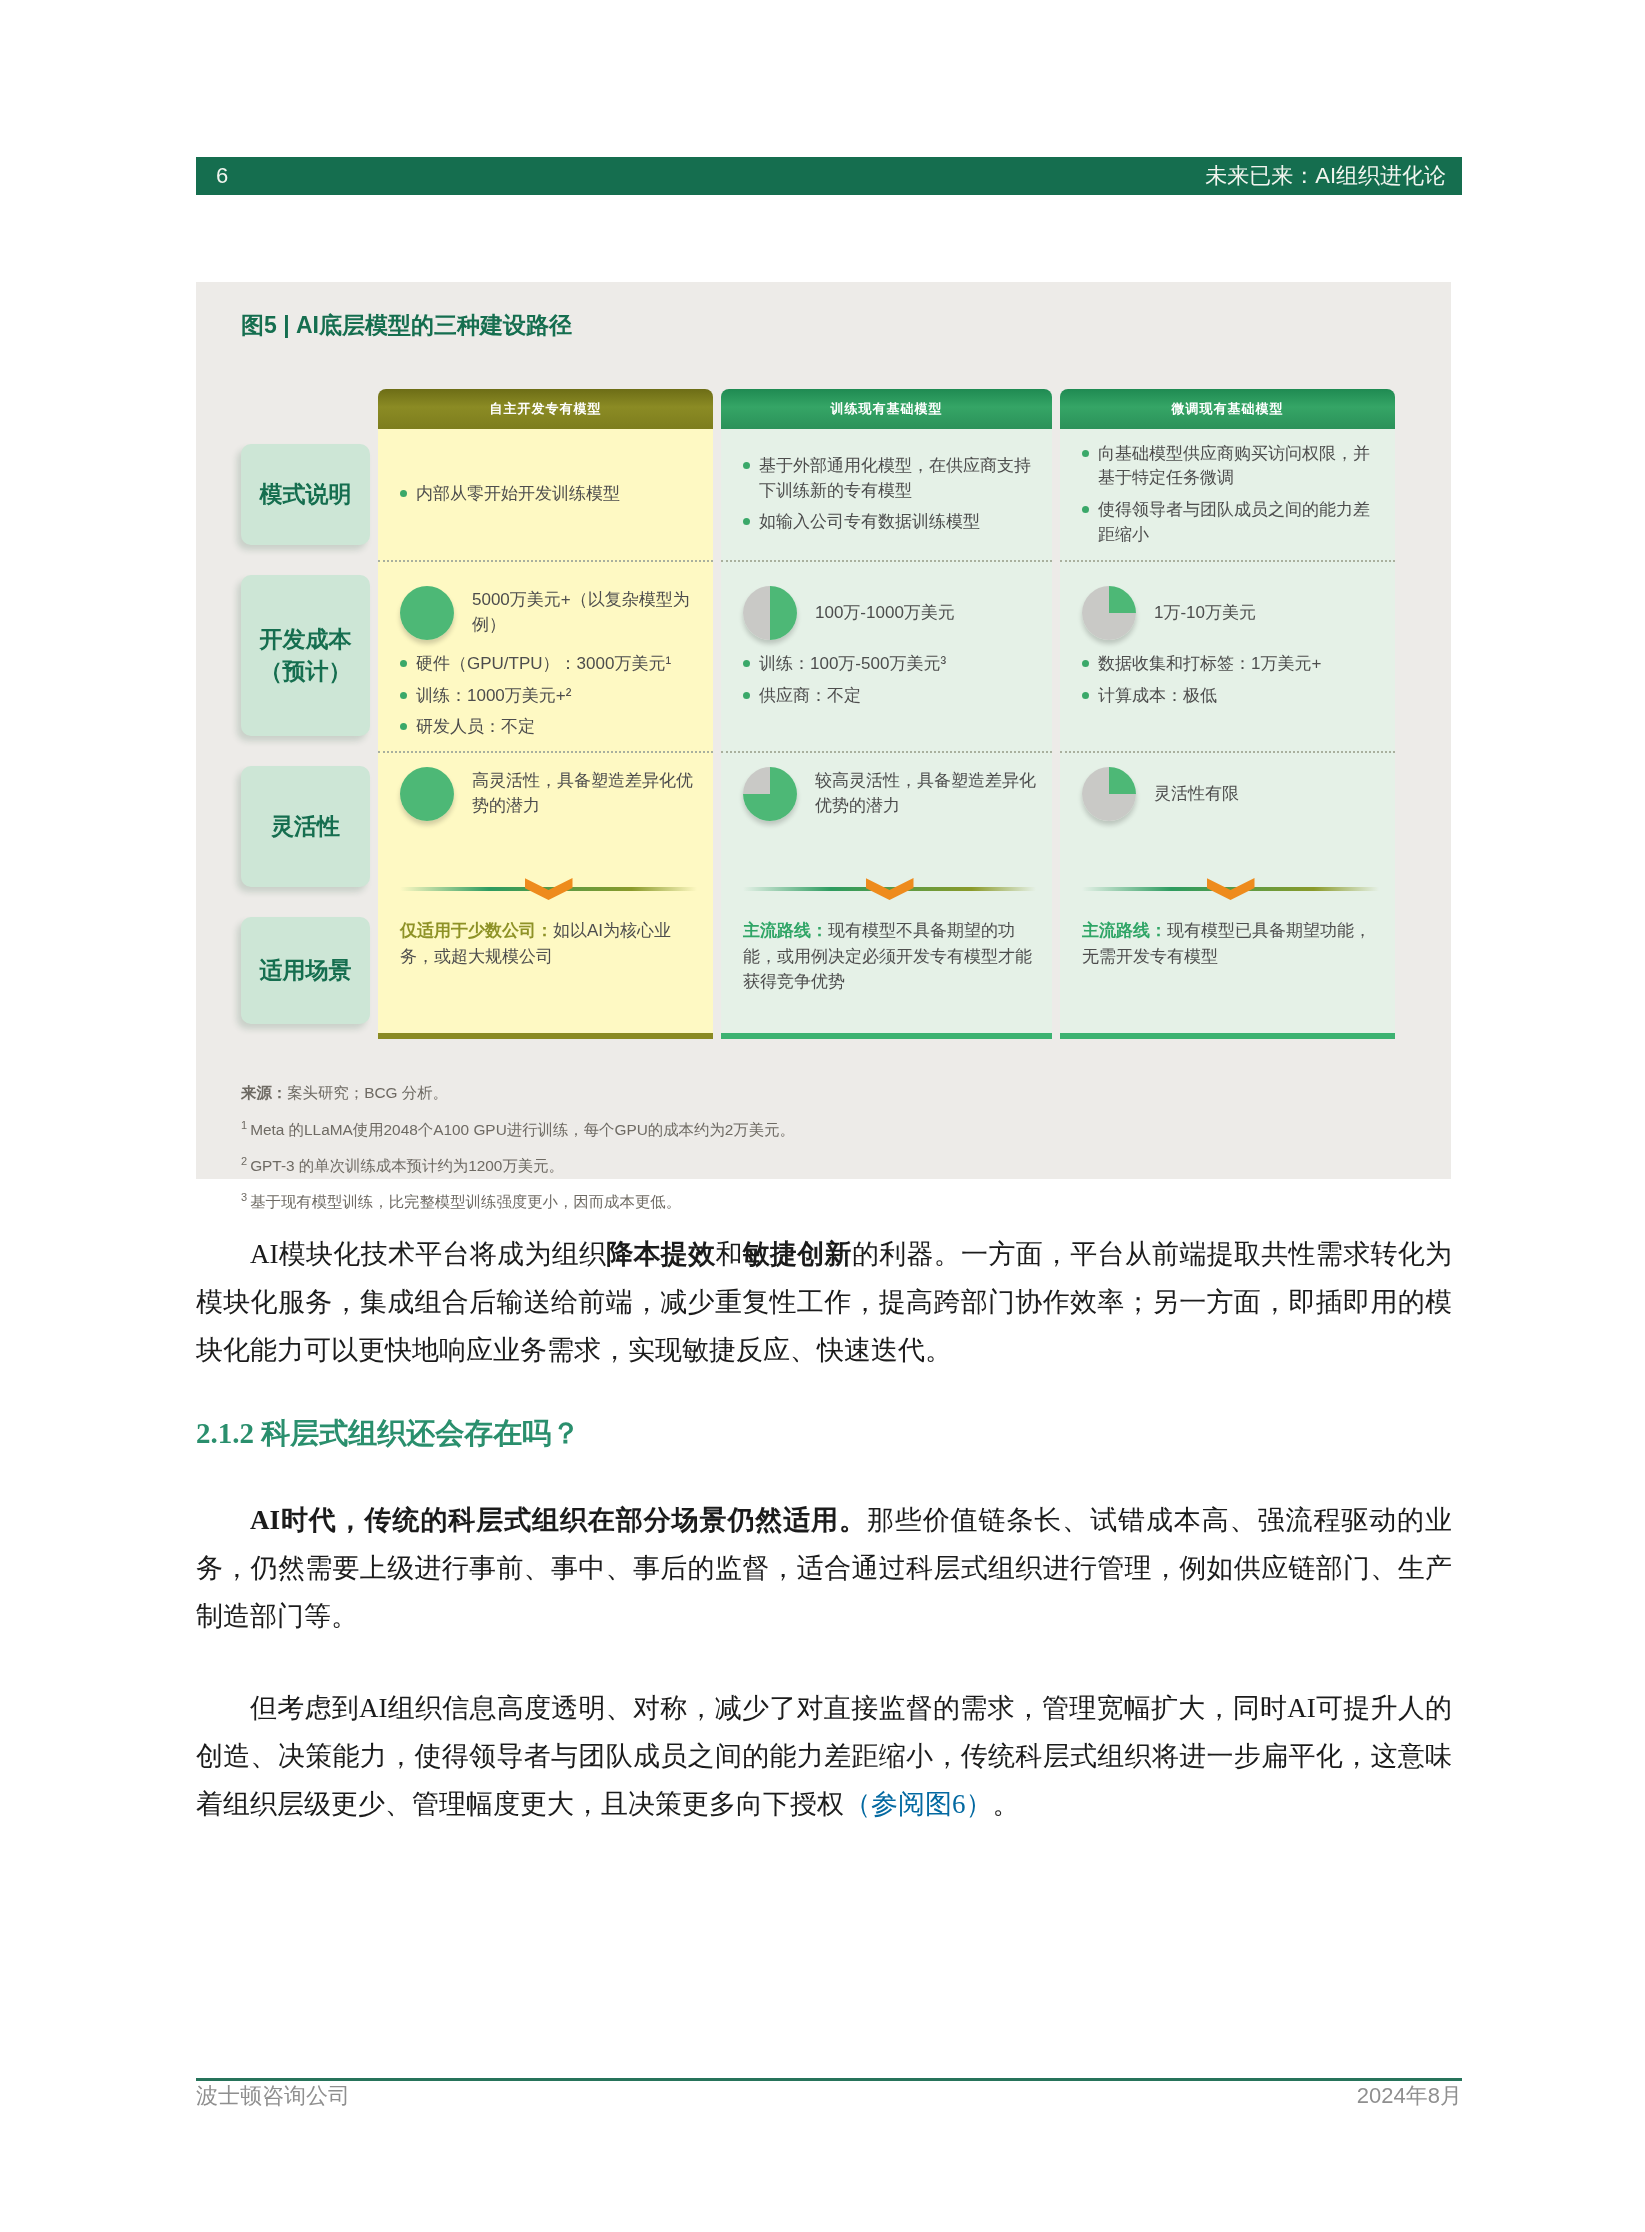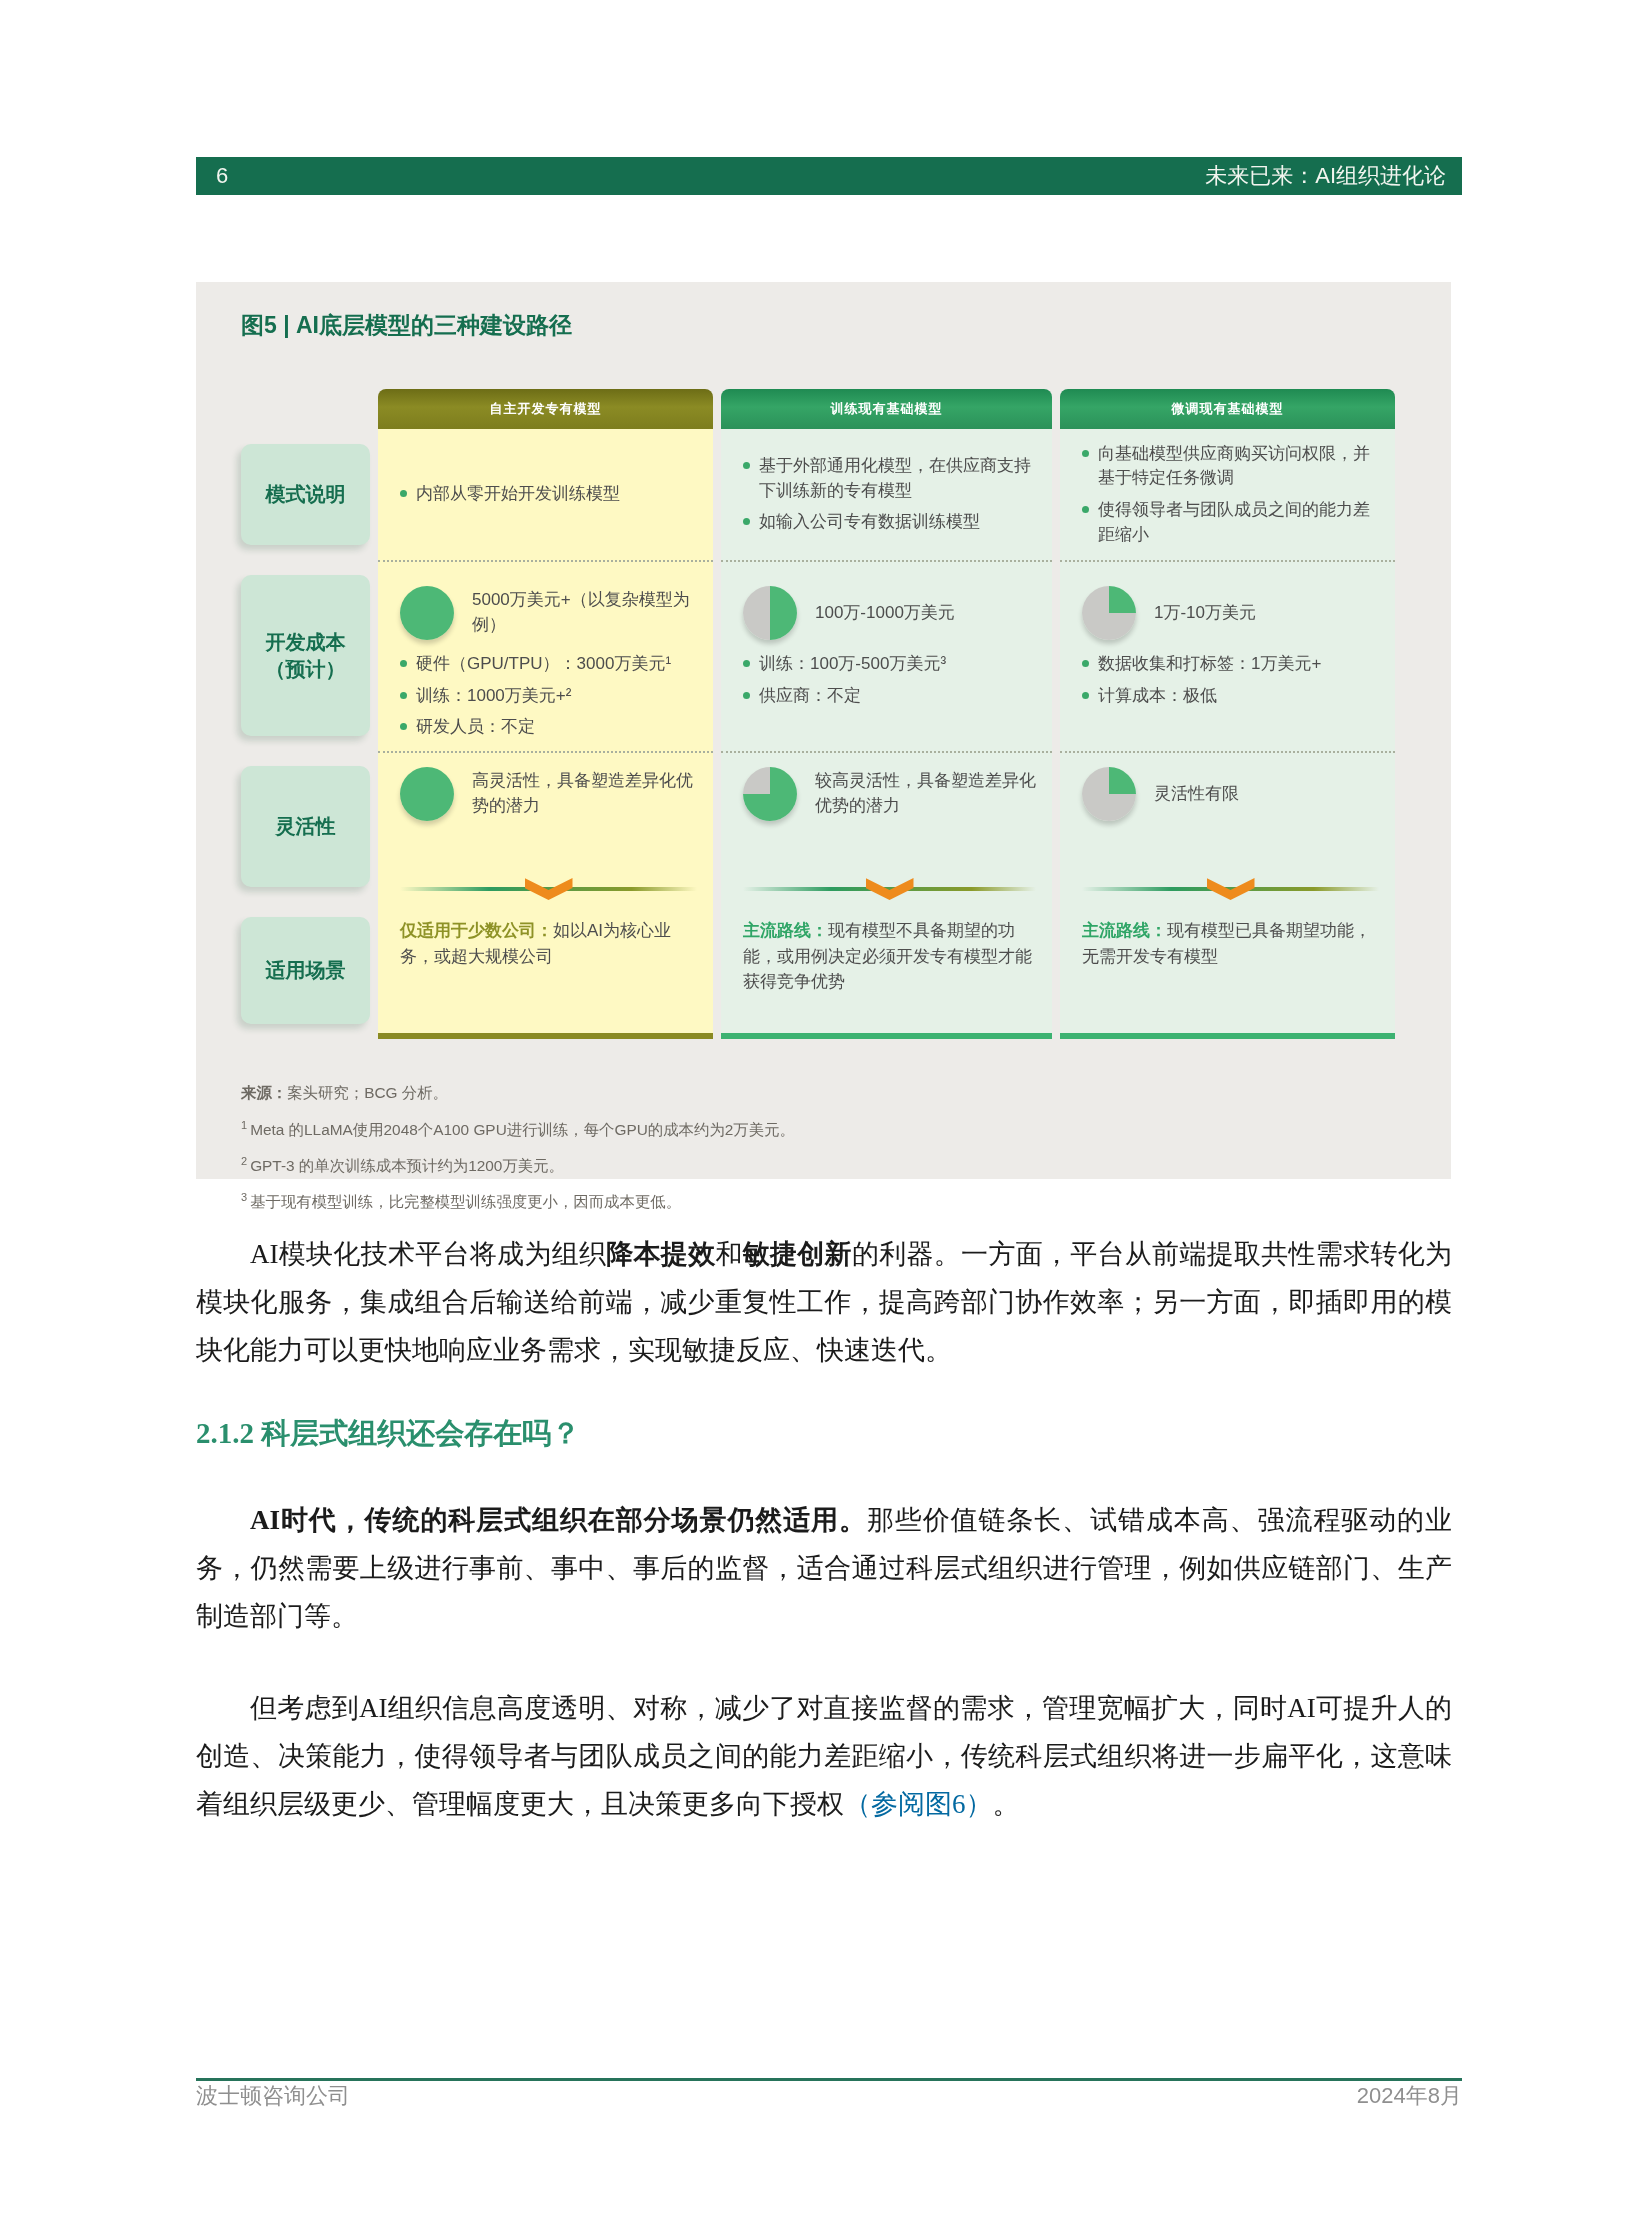--- a/index.html
+++ b/index.html
@@ -25,21 +25,21 @@
     display:grid;
     grid-template-columns:129px 335px 331px 335px;
     grid-template-rows:40px 131px 191px 151px 137px;
     column-gap:8px;
   }
   .r1{grid-row:1}.r2{grid-row:2}.r3{grid-row:3}.r4{grid-row:4}.r5{grid-row:5}
   .cl{grid-column:1}.c1{grid-column:2}.c2{grid-column:3}.c3{grid-column:4}
   .row-label {
     background:#cde6d6; border-radius:10px; margin:15px 0;
     display:flex; align-items:center; justify-content:center; text-align:center;
-    color:#156e4f; font-weight:bold; font-size:20px; line-height:1.35;
+    color:#156e4f; font-weight:bold; font-size:23px; line-height:1.35;
     white-space:pre-line; box-shadow:-4px 5px 6px rgba(40,90,60,.18);
   }
   .col-header {
     border-radius:8px 8px 0 0; color:#ffffff; font-weight:bold; font-size:13px;
     display:flex; align-items:center; justify-content:center; letter-spacing:1px;
   }
   .hdr-olive { background:linear-gradient(180deg,#6d6d16 0%,#8b8b24 45%,#7d7d1d 100%); }
   .hdr-green { background:linear-gradient(180deg,#1f8a52 0%,#35a566 45%,#2b9159 100%); }
   .cell { padding:0 16px 0 22px; font-size:17px; color:#4d4d4d; line-height:1.45; }
   .bg-cream { background:#fef9c3; }

